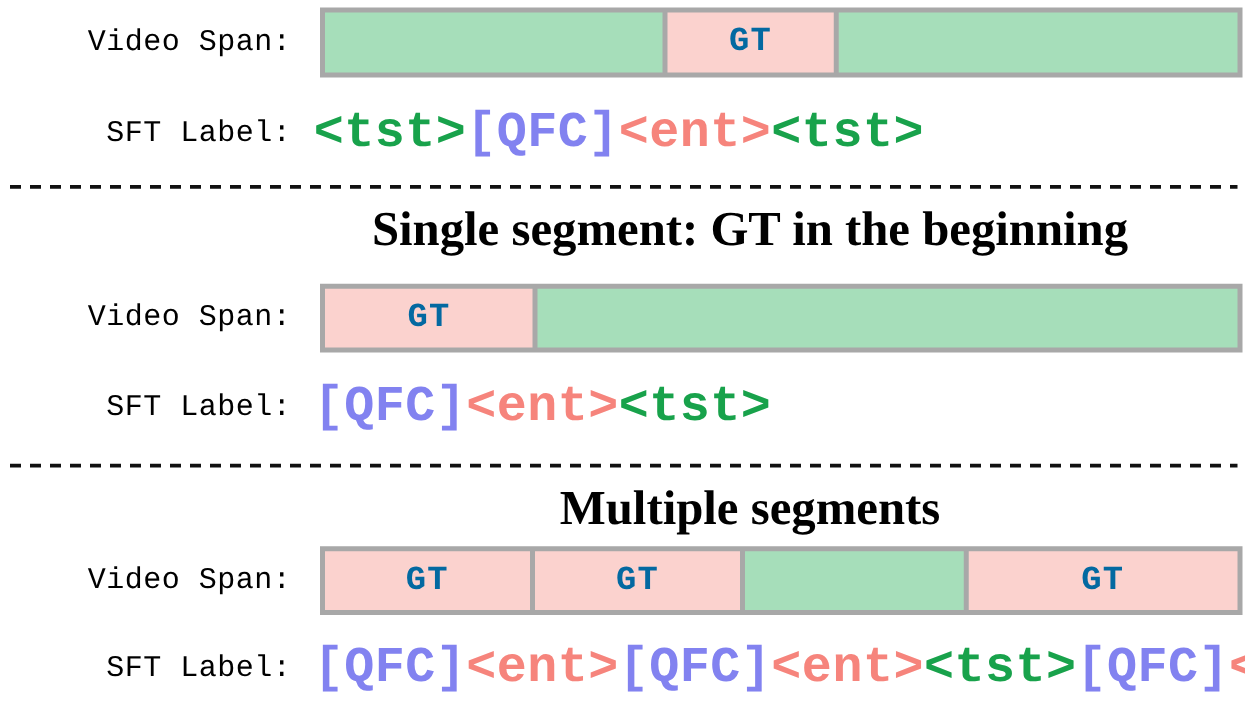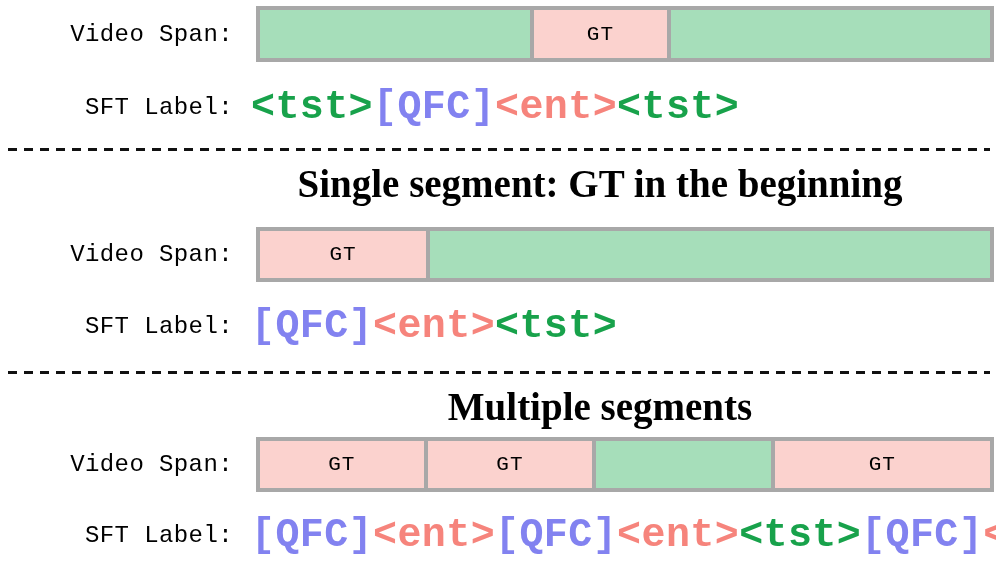--- a/index.html
+++ b/index.html
@@ -31,21 +31,21 @@
     width: 738px; height: 100%;
     box-sizing: border-box;
     background: var(--bar-border, #a8a8a8);
     padding: 4px; display: flex; gap: 4px;
   }
   .seg {
     flex-basis: 0;
     display: flex; align-items: center; justify-content: center;
   }
   .seg-label {
-    font-weight: normal; font-size: 21px; letter-spacing: 1px; color: #000000;
+    font-weight: bold; font-size: 27px; letter-spacing: 1px; color: #0369a1;
   }
 
   
   .sft-row { height: 34px; }
   .tokens {
     position: absolute;
     left: 251px; top: 0; height: 100%;
     display: flex; align-items: center;
     font-weight: bold; font-size: 40px; letter-spacing: 0.4px;
     white-space: pre;

